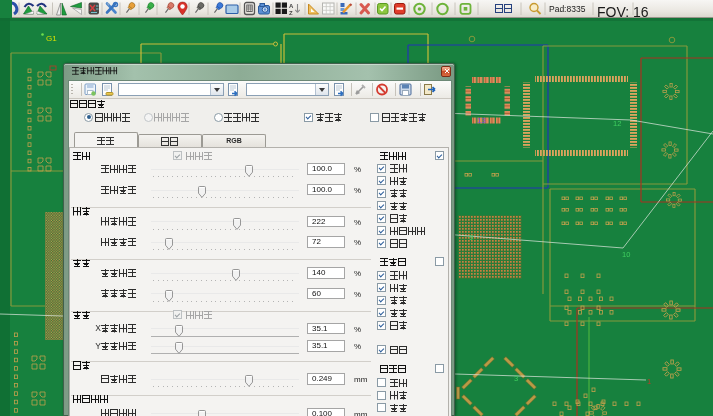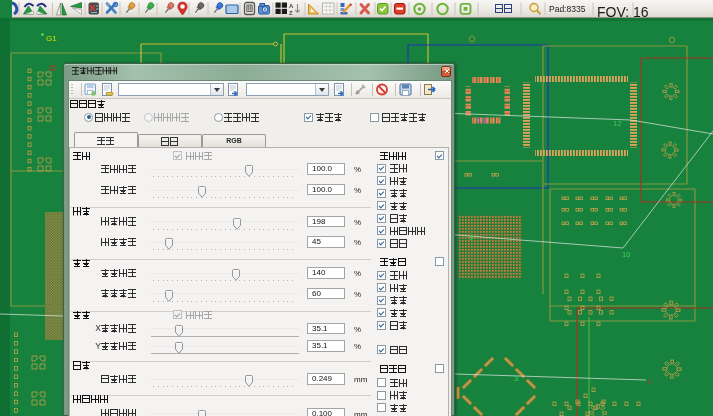--- a/index.html
+++ b/index.html
@@ -517,30 +517,30 @@
             </svg></div>
           <div class="vbox" style="top:36px">100.0</div>
           <div class="unit" style="top:38.5px">%</div>
           <div class="rowlab" style="left:1px;top:69.5px"><i class="z z2"></i><i class="z z3"></i><i class="z z2"></i><i class="z z0"></i></div>
           <div class="track" style="top:73.5px"></div>
           <div class="ticks" style="top:81px"></div>
           <div class="thumb" style="left:163px;top:68px"><svg width="8" height="12" viewBox="0 0 8 12">
               <path d="M0.5 1.5 Q0.5 0.5 1.5 0.5 L6.5 0.5 Q7.5 0.5 7.5 1.5 L7.5 7.2 L4 11.4 L0.5 7.2 Z" fill="#f2f2f2" stroke="#8c8c8c" stroke-width="0.9"></path>
               <path d="M1.5 1.6 L6.5 1.6" stroke="#fff" stroke-width="1"></path>
             </svg></div>
-          <div class="vbox" style="top:68px">198</div>
+          <div class="vbox" style="top:68px">222</div>
           <div class="unit" style="top:70px">%</div>
           <div class="rowlab" style="left:1px;top:90px"><i class="z z2"></i><i class="z z3"></i><i class="z z3"></i><i class="z z0"></i></div>
           <div class="track" style="top:94px"></div>
           <div class="ticks" style="top:101.5px"></div>
           <div class="thumb" style="left:95px;top:88.5px"><svg width="8" height="12" viewBox="0 0 8 12">
               <path d="M0.5 1.5 Q0.5 0.5 1.5 0.5 L6.5 0.5 Q7.5 0.5 7.5 1.5 L7.5 7.2 L4 11.4 L0.5 7.2 Z" fill="#f2f2f2" stroke="#8c8c8c" stroke-width="0.9"></path>
               <path d="M1.5 1.6 L6.5 1.6" stroke="#fff" stroke-width="1"></path>
             </svg></div>
-          <div class="vbox" style="top:88.5px">45</div>
+          <div class="vbox" style="top:88.5px">72</div>
           <div class="unit" style="top:90.5px">%</div>
           <div class="rowlab" style="left:1px;top:121px"><i class="z z3"></i><i class="z z3"></i><i class="z z2"></i><i class="z z0"></i></div>
           <div class="track" style="top:125px"></div>
           <div class="ticks" style="top:132.5px"></div>
           <div class="thumb" style="left:162px;top:119.5px"><svg width="8" height="12" viewBox="0 0 8 12">
               <path d="M0.5 1.5 Q0.5 0.5 1.5 0.5 L6.5 0.5 Q7.5 0.5 7.5 1.5 L7.5 7.2 L4 11.4 L0.5 7.2 Z" fill="#f2f2f2" stroke="#8c8c8c" stroke-width="0.9"></path>
               <path d="M1.5 1.6 L6.5 1.6" stroke="#fff" stroke-width="1"></path>
             </svg></div>
           <div class="vbox" style="top:119.5px">140</div>
           <div class="unit" style="top:121.5px">%</div>

